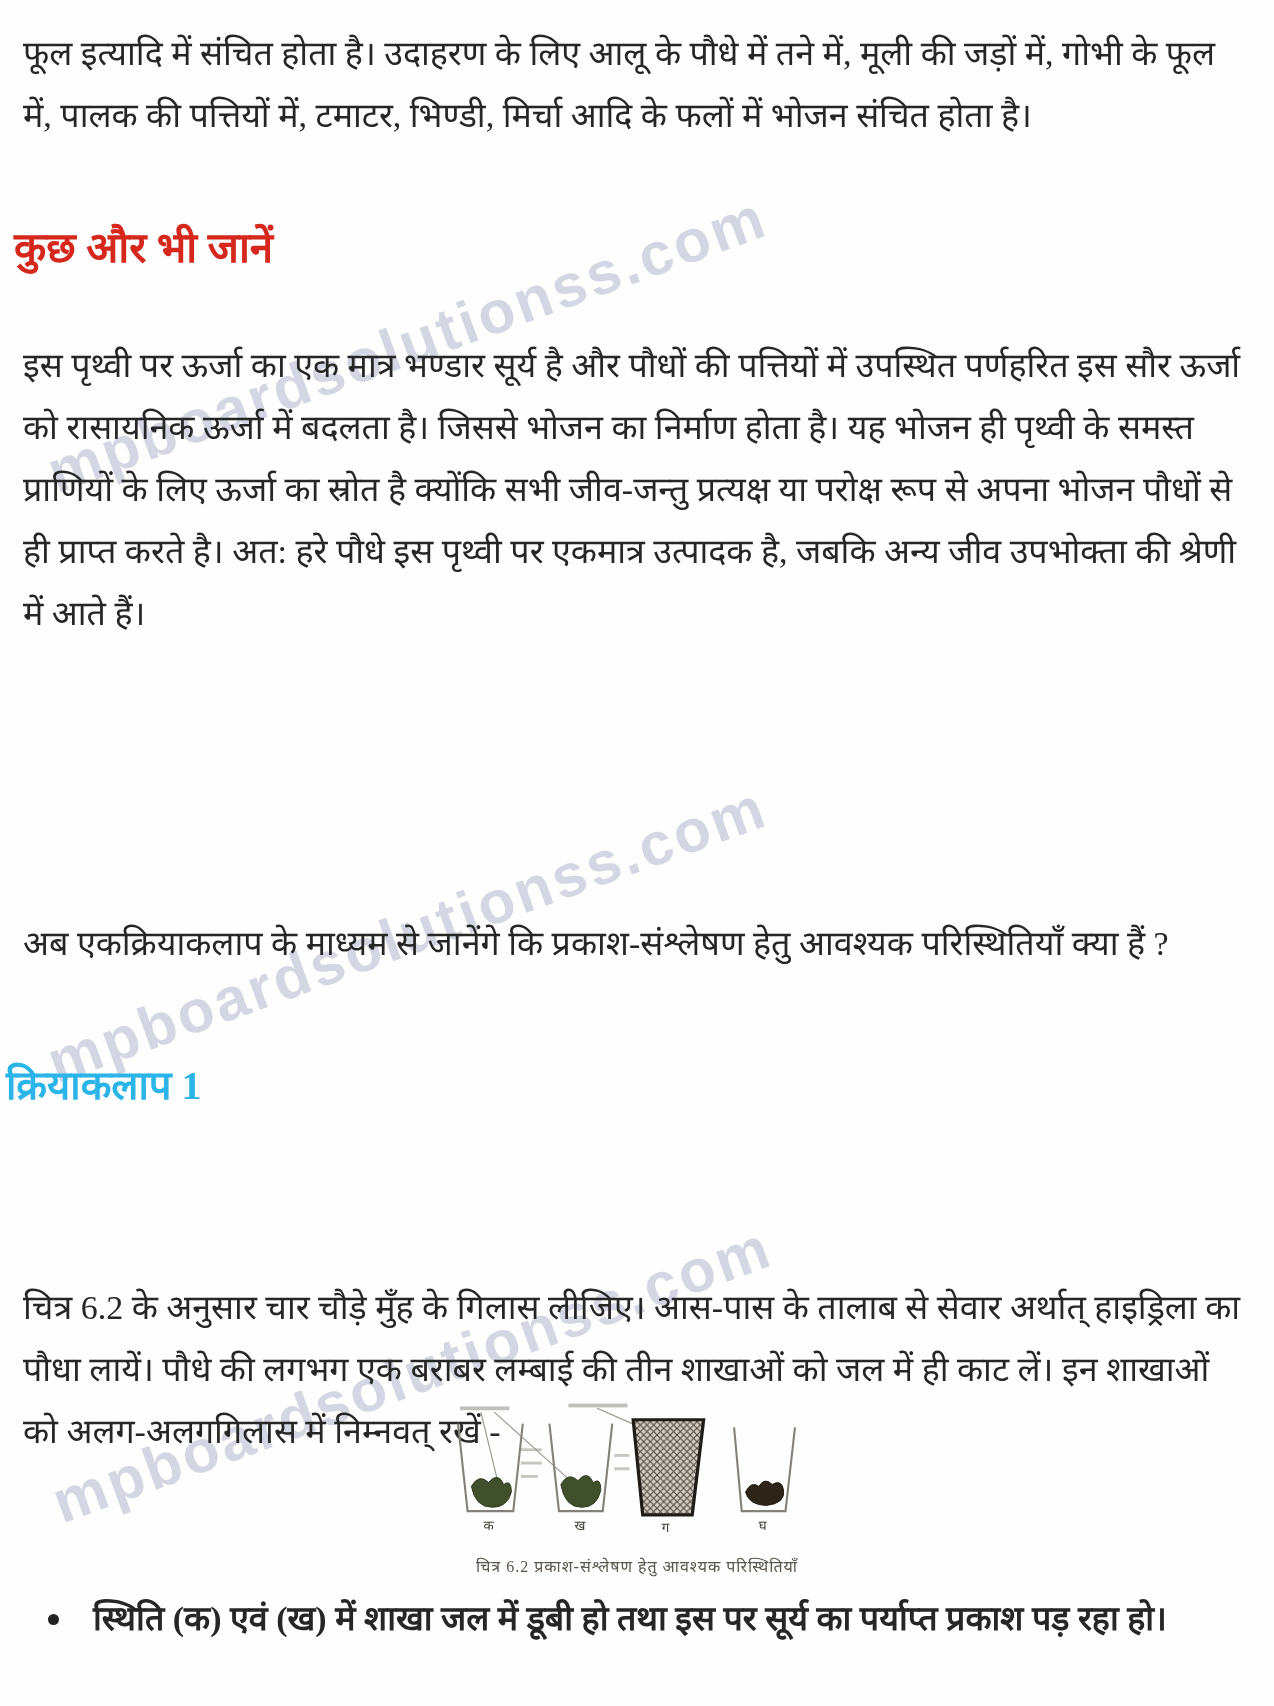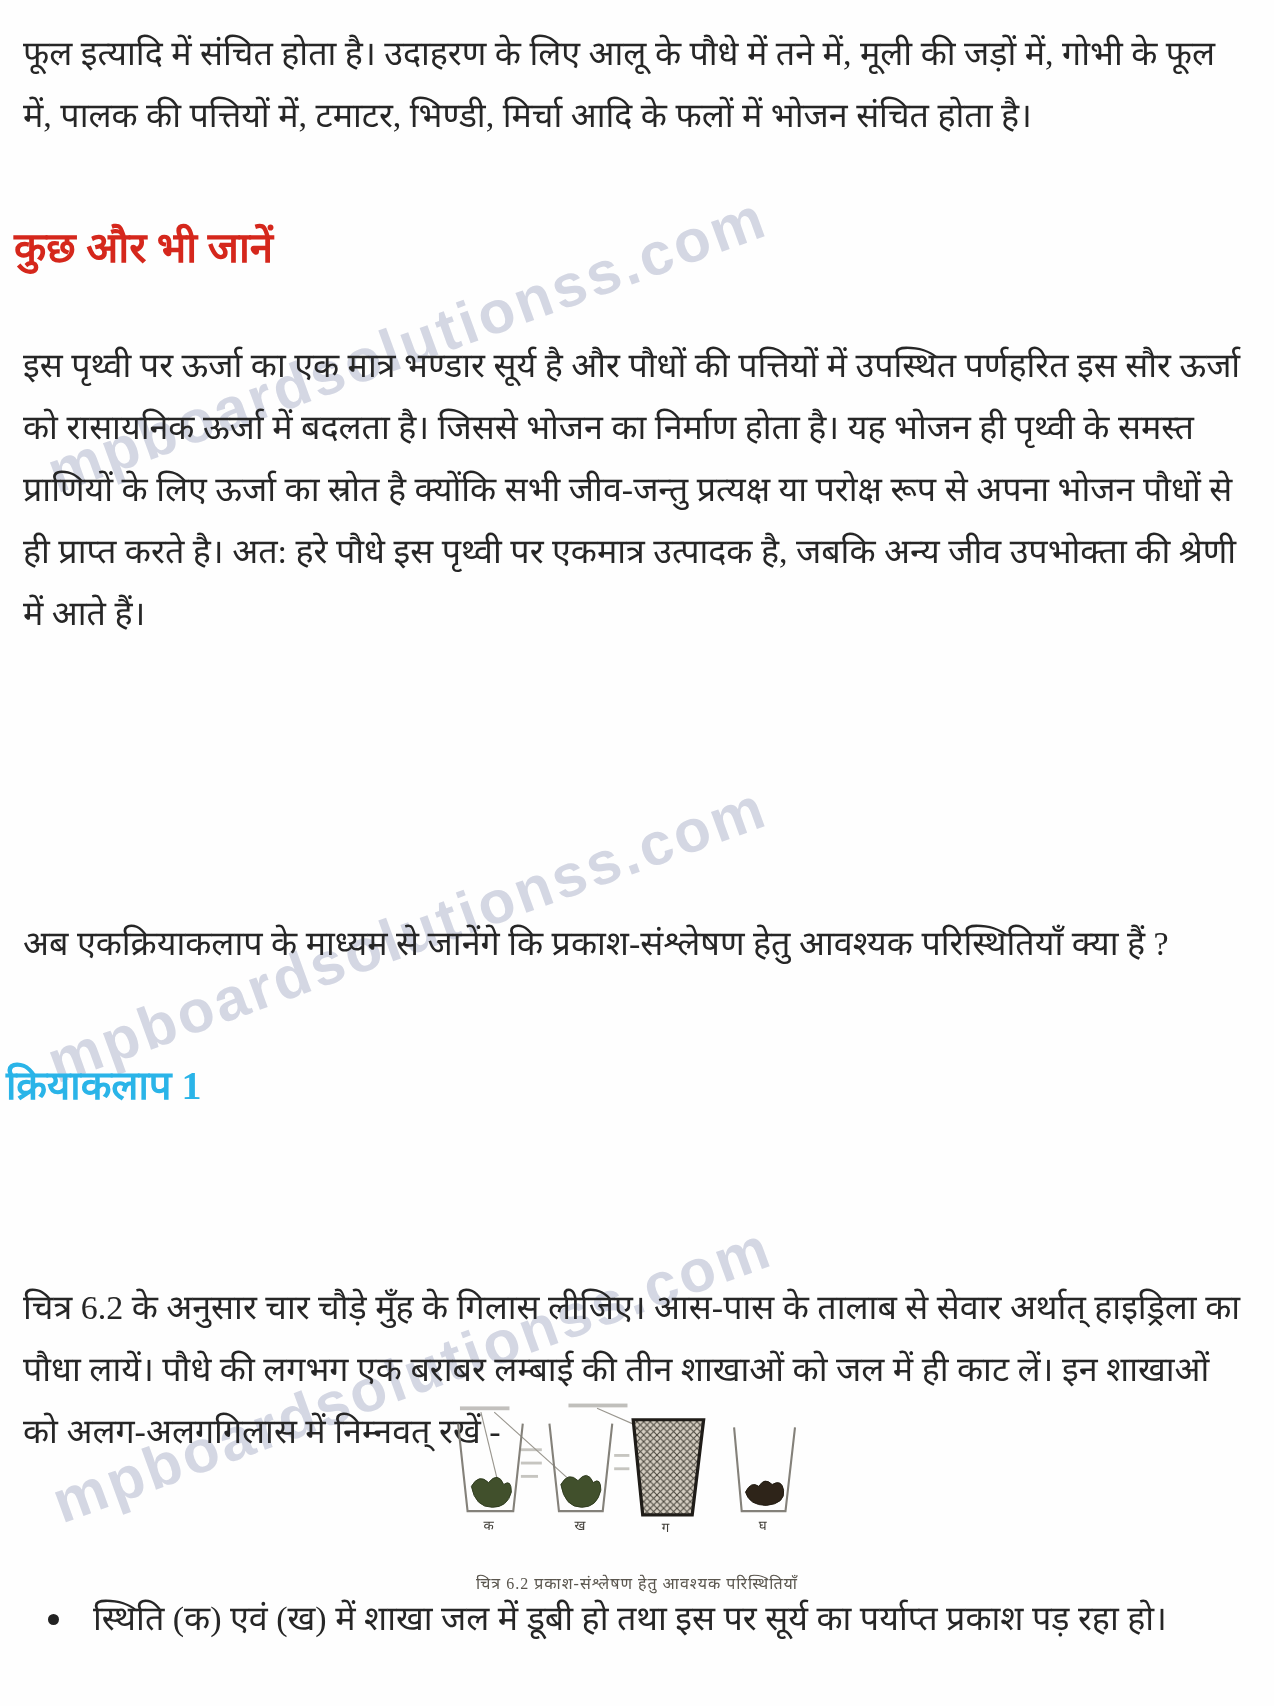--- a/index.html
+++ b/index.html
@@ -55,30 +55,31 @@
     left:0;right:0;
     top:1395px;
     display:flex;
     flex-direction:column;
     align-items:center;
   }
   .figure-wrap svg{display:block;}
   .fig-caption{
     font-size:16px;
     color:#5a564e;
-    margin-top:19px;
+    margin-top:2px;
     text-align:center;
     letter-spacing:1px;
   }
   .bullet-item{
     position:absolute;
     left:48px;right:20px;
     top:1588px;
     display:flex;
     align-items:flex-start;
+    font-weight:bold;
   }
   .bullet-dot{
     width:11px;height:11px;
     border-radius:50%;
     background:#222;
     margin-top:26px;
     margin-right:34px;
     flex:0 0 auto;
   }
   .bullet-text{

